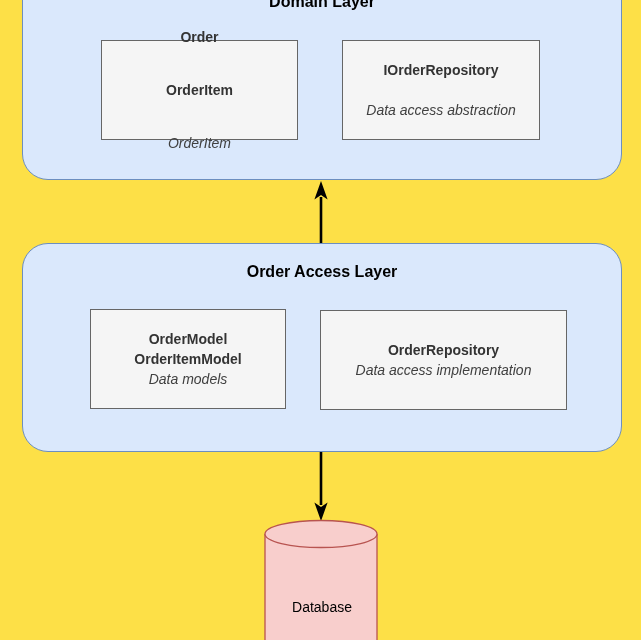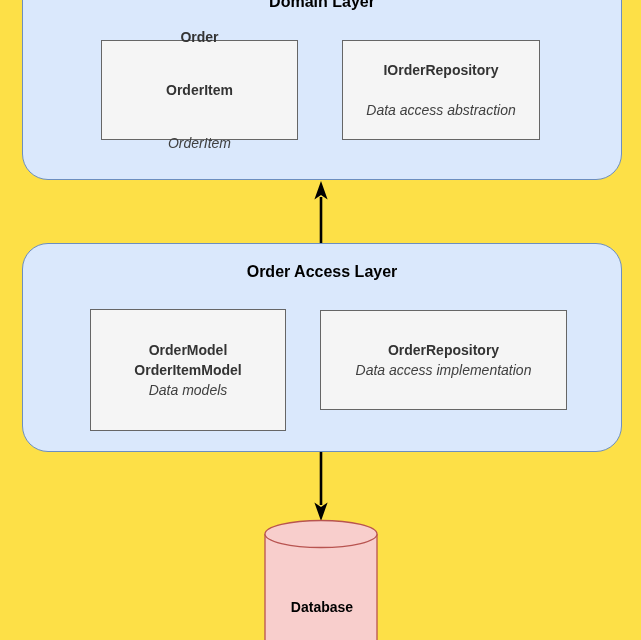--- a/index.html
+++ b/index.html
@@ -58,41 +58,41 @@
     justify-content: center;
     text-align: center;
     font-size: 14px;
     line-height: 20px;
     color: var(--node-text);
   }
   .node .bold-line { font-weight: bold; }
   .node .italic-line { font-style: italic; color: var(--node-text-italic); }
   .node-entities    { left: 101px; top: 40px;  width: 197px; height: 100px; gap: 33px; }
   .node-irepo       { left: 342px; top: 40px;  width: 198px; height: 100px; gap: 20px; }
-  .node-models      { left: 90px;  top: 309px; width: 196px; height: 122px; }
+  .node-models      { left: 90px;  top: 309px; width: 196px; height: 100px; }
   .node-repo        { left: 320px; top: 310px; width: 247px; height: 100px; }
   .overlay-svg {
     position: absolute;
     left: 0;
     top: 0;
     pointer-events: none;
   }
   .arrow-line { stroke: var(--arrow); stroke-width: 2.6; fill: none; }
   .arrow-head { fill: var(--arrow); stroke: none; }
   .cyl-body-fill { fill: var(--database-fill); stroke: none; }
   .cyl-side { stroke: var(--database-stroke); stroke-width: 1.3; fill: none; }
   .cyl-rim { fill: var(--database-fill); stroke: var(--database-stroke); stroke-width: 1.3; }
   .database-label {
     position: absolute;
     left: 262px;
     top: 598px;
     width: 120px;
     text-align: center;
     font-size: 14px;
-    font-weight: bold;
+    font-weight: normal;
     line-height: 18px;
     color: #000000;
   }
 </style>
 </head>
 <body>
 
 <div class="canvas">
 
   <div class="layer layer-domain">

